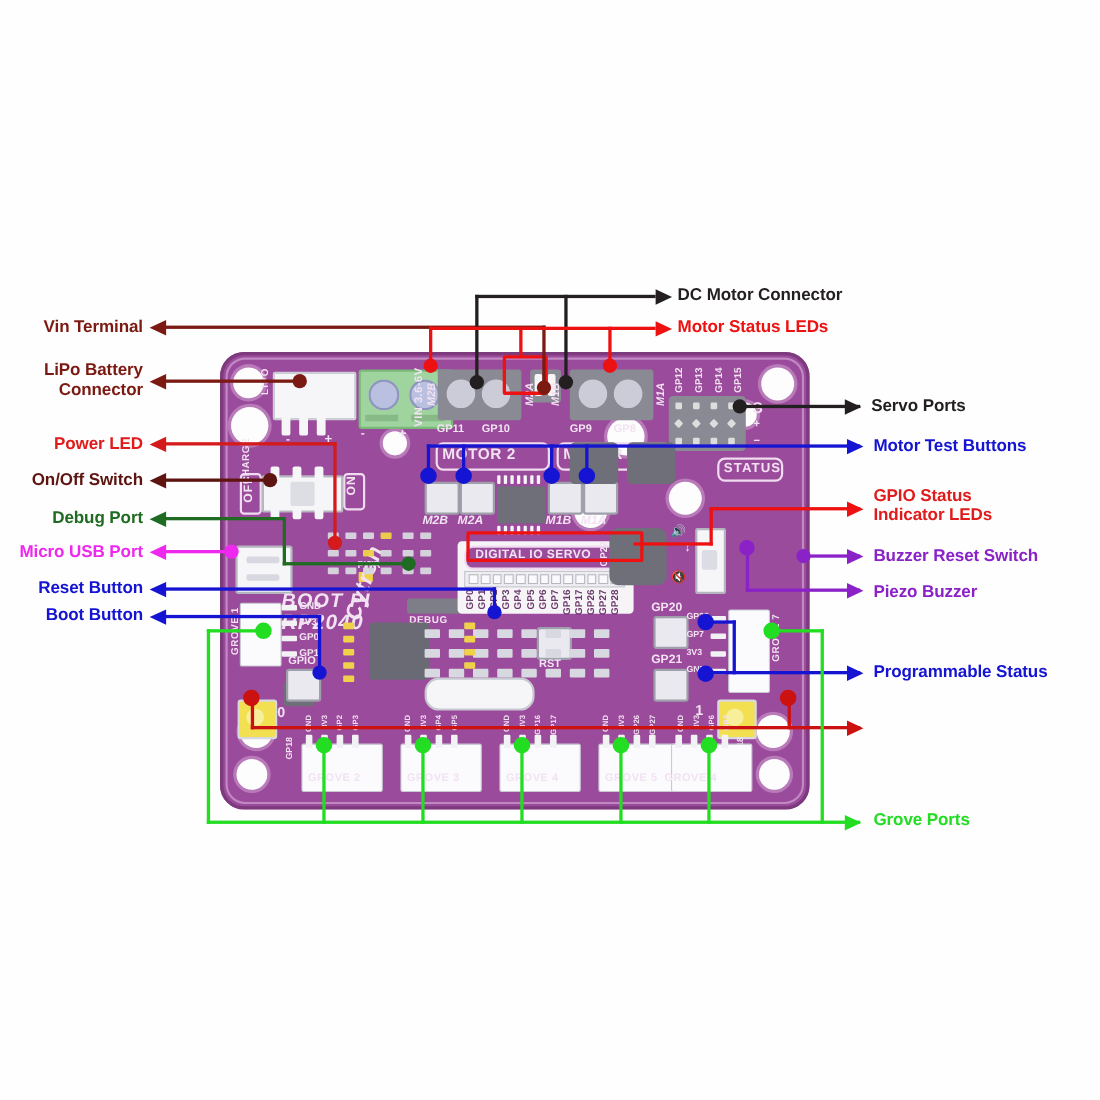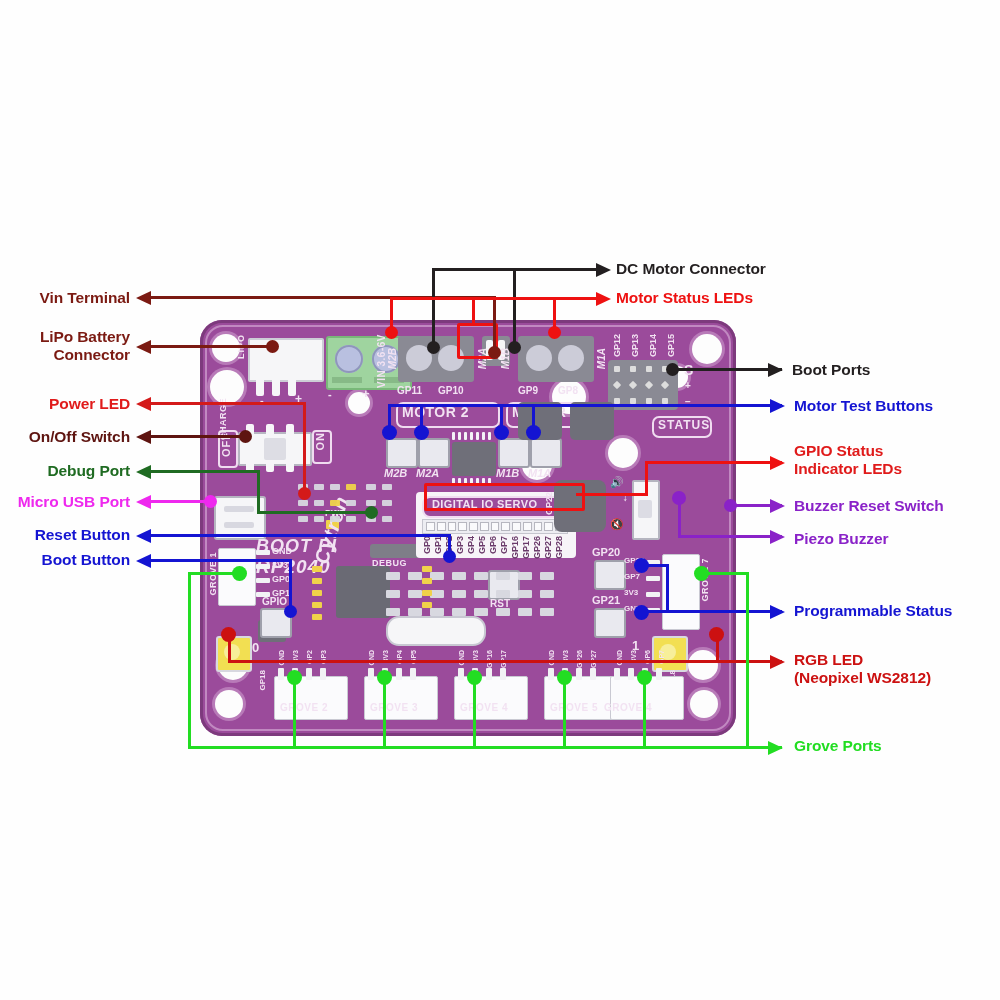--- a/index.html
+++ b/index.html
@@ -539,24 +539,22 @@
   <div class="lbl r" style="right:870px;top:395px;color:#e01b1b;width:200px;">Power LED</div>
   <div class="lbl r" style="right:870px;top:428px;color:#5e1410;width:200px;">On/Off Switch</div>
   <div class="lbl r" style="right:870px;top:462px;color:#1f6b22;width:200px;">Debug Port</div>
   <div class="lbl r" style="right:870px;top:493px;color:#ee28ee;width:200px;">Micro USB Port</div>
   <div class="lbl r" style="right:870px;top:526px;color:#1414d2;width:200px;">Reset Button</div>
   <div class="lbl r" style="right:870px;top:551px;color:#1414d2;width:200px;">Boot Button</div>
 
   <div class="lbl l" style="left:616px;top:260px;color:#231f20;">DC Motor Connector</div>
   <div class="lbl l" style="left:616px;top:289px;color:#ee1111;">Motor Status LEDs</div>
 
-  <div class="lbl l" style="left:792px;top:361px;color:#231f20;">Boot Ports</div>
+  <div class="lbl l" style="left:792px;top:361px;color:#231f20;">Servo Ports</div>
   <div class="lbl l" style="left:794px;top:397px;color:#1414d2;">Motor Test Buttons</div>
   <div class="lbl l" style="left:794px;top:442px;color:#e01b1b;">GPIO Status
 Indicator LEDs</div>
   <div class="lbl l" style="left:794px;top:497px;color:#8a22c8;">Buzzer Reset Switch</div>
   <div class="lbl l" style="left:794px;top:530px;color:#8a22c8;">Piezo Buzzer</div>
   <div class="lbl l" style="left:794px;top:602px;color:#1414d2;">Programmable Status</div>
-  <div class="lbl l" style="left:794px;top:651px;color:#cc1111;">RGB LED
-(Neopixel WS2812)</div>
   <div class="lbl l" style="left:794px;top:737px;color:#22dd22;">Grove Ports</div>
 
 </div>
 
 </body></html>

